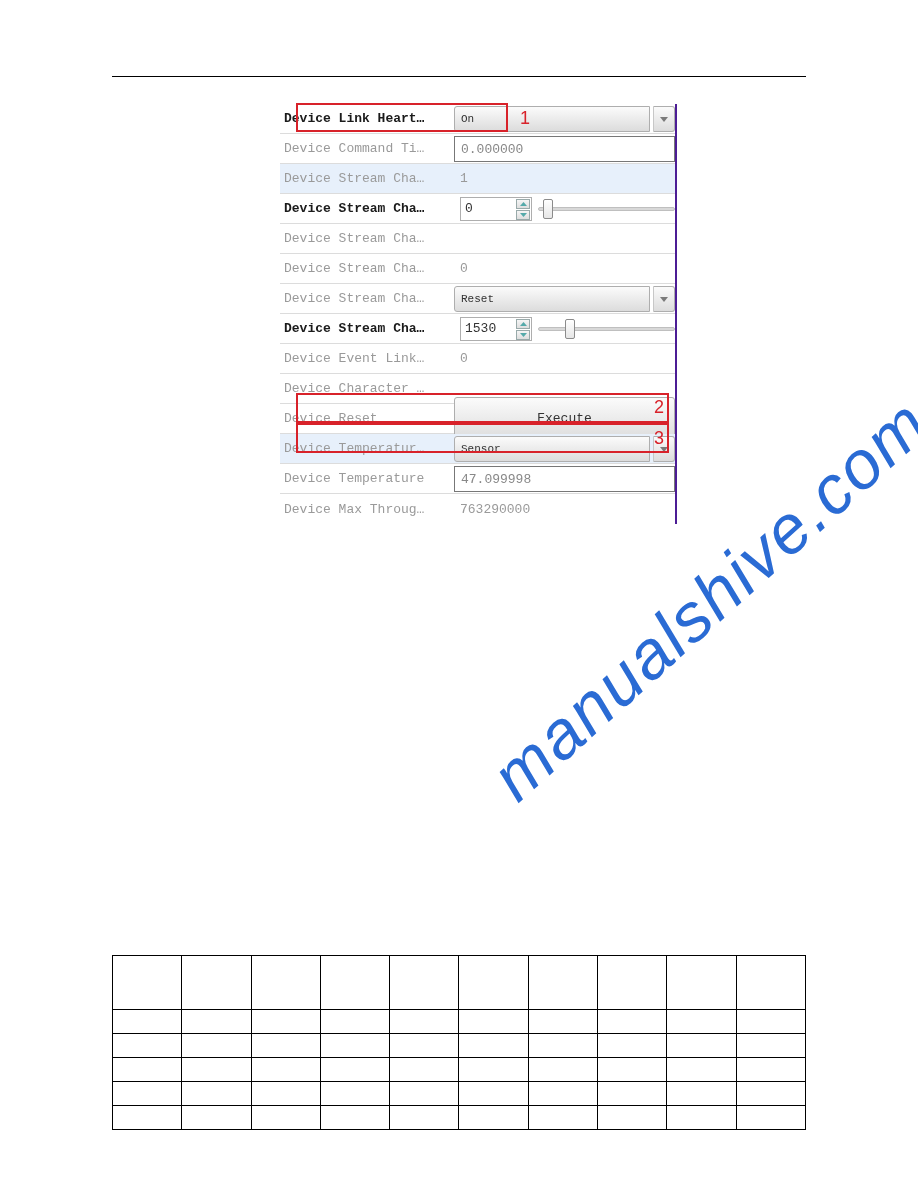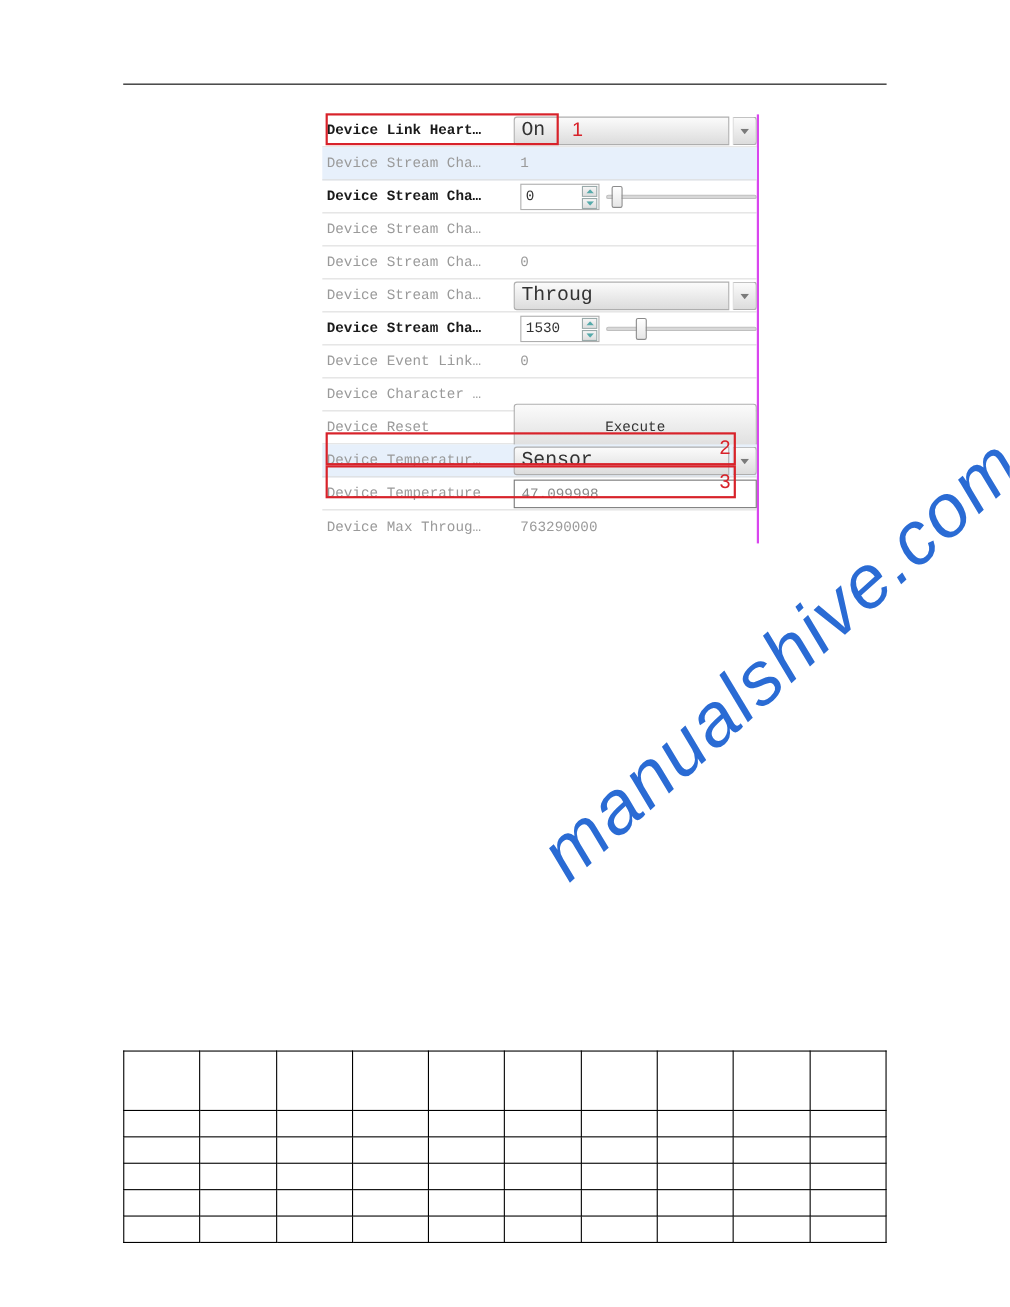--- a/index.html
+++ b/index.html
@@ -16,23 +16,23 @@
     top: 76px;
     left: 112px;
     width: 694px;
     height: 1px;
     background: #000;
   }
   
   .panel {
     position: absolute;
     top: 104px;
-    left: 293px;
+    left: 280px;
     width: 397px;
-    border-right: 2px solid #d946ef;
+    border-right: 2px solid #4c1d95;
   }
   .row {
     display: flex;
     align-items: stretch;
     height: 30px;
     border-bottom: 1px solid #dcdcdc;
     position: relative;
   }
   .row:last-child { border-bottom: none; justify-content: space-between; }
   .lbl {
@@ -69,21 +69,21 @@
     flex: 1;
     height: 100%;
     background: linear-gradient(#fbfbfb, #dcdcdc);
     border: 1px solid #aeaeae;
     border-top-left-radius: 3px;
     border-bottom-left-radius: 3px;
     display: flex;
     align-items: center;
     padding-left: 6px;
     font-family: "Courier New", monospace;
-    font-size: 18px;
+    font-size: 11px;
     color: #333;
   }
   .dd-arrow {
     width: 22px;
     height: 100%;
     background: linear-gradient(#fbfbfb, #dcdcdc);
     border: 1px solid #aeaeae;
     border-left: 1px solid #c7c7c7;
     border-top-right-radius: 3px;
     border-bottom-right-radius: 3px;
@@ -242,20 +242,24 @@
     <div class="dropdown">
       <div class="dd-body">On</div>
       <div class="dd-arrow">
         <svg viewBox="0 0 8 5">
             <path d="M0 0 L8 0 L4 5 Z" fill="#7a7a7a"></path>
           </svg>
       </div>
     </div>
   </div>
 
+  <div class="row">
+    <div class="lbl">Device Command Ti…</div>
+    <div class="txtbox">0.000000</div>
+  </div>
 
   <div class="row hl-row">
     <div class="lbl">Device Stream Cha…</div>
     <div class="plainval">1</div>
   </div>
 
   <div class="row">
     <div class="lbl bold">Device Stream Cha…</div>
     <div class="val">
       <div class="numfield">
@@ -285,21 +289,21 @@
   </div>
 
   <div class="row">
     <div class="lbl">Device Stream Cha…</div>
     <div class="plainval">0</div>
   </div>
 
   <div class="row">
     <div class="lbl">Device Stream Cha…</div>
     <div class="dropdown">
-      <div class="dd-body">Throug</div>
+      <div class="dd-body">Reset</div>
       <div class="dd-arrow">
         <svg viewBox="0 0 8 5">
             <path d="M0 0 L8 0 L4 5 Z" fill="#7a7a7a"></path>
           </svg>
       </div>
     </div>
   </div>
 
   <div class="row">
     <div class="lbl bold">Device Stream Cha…</div>

